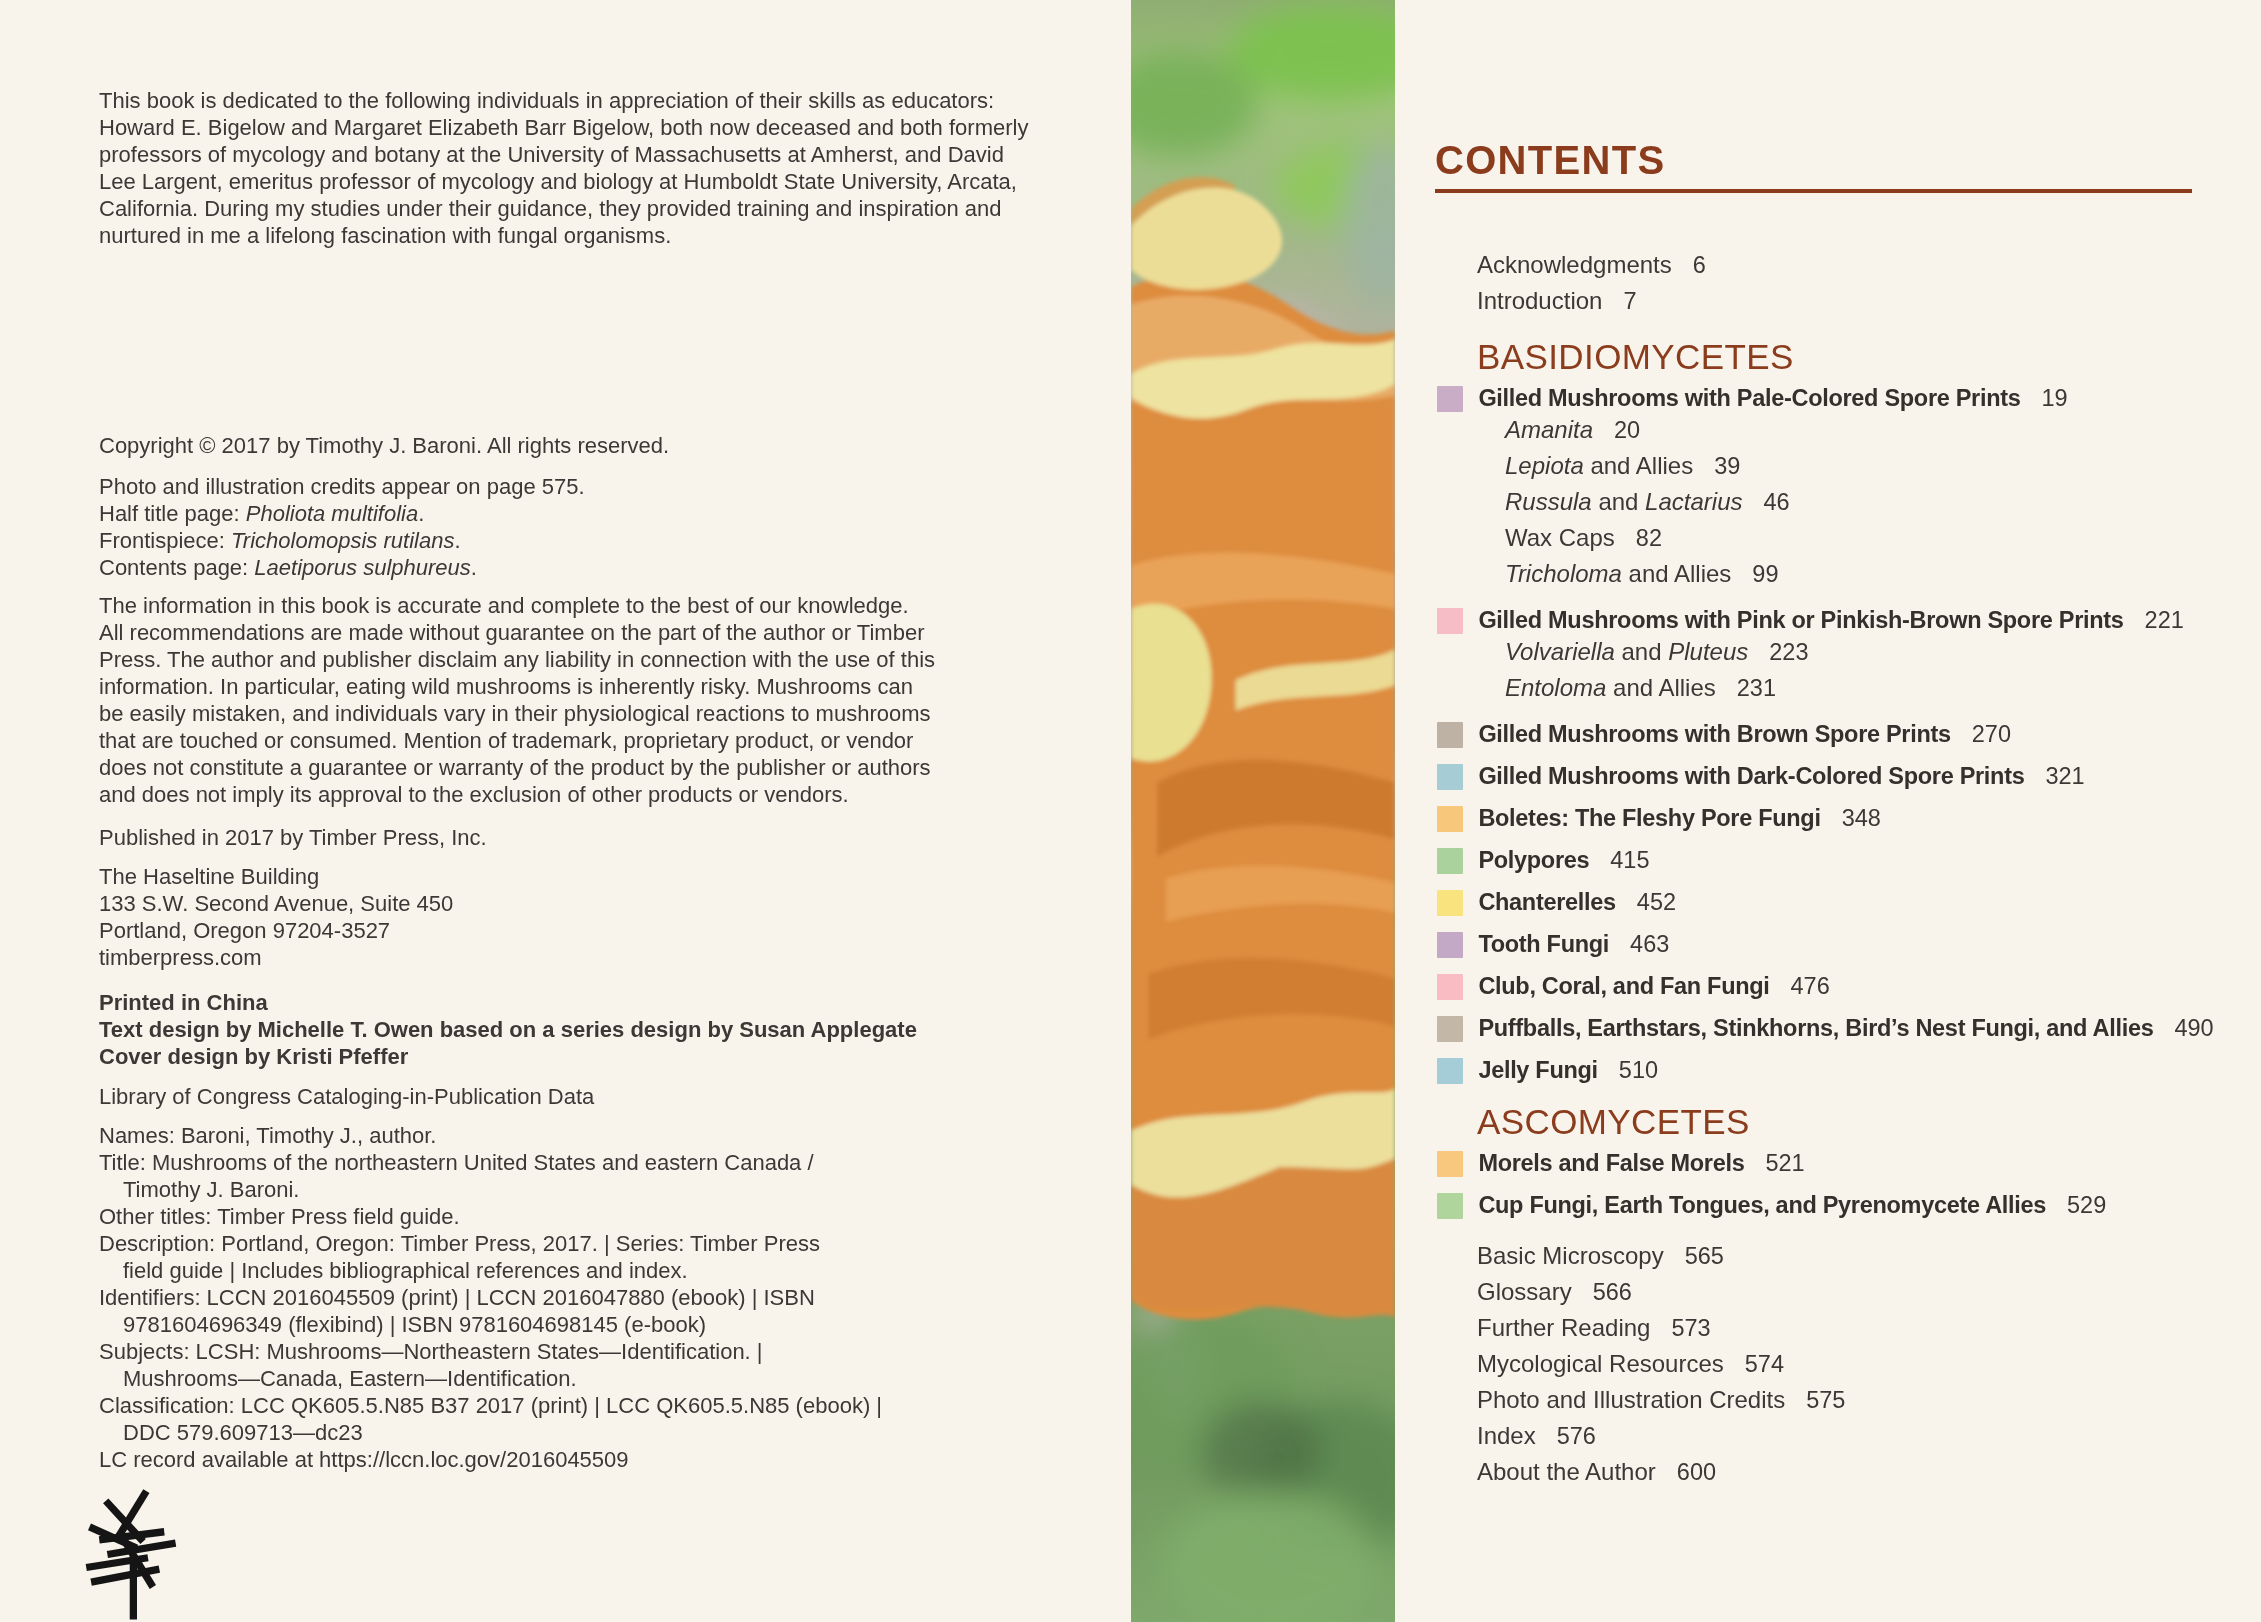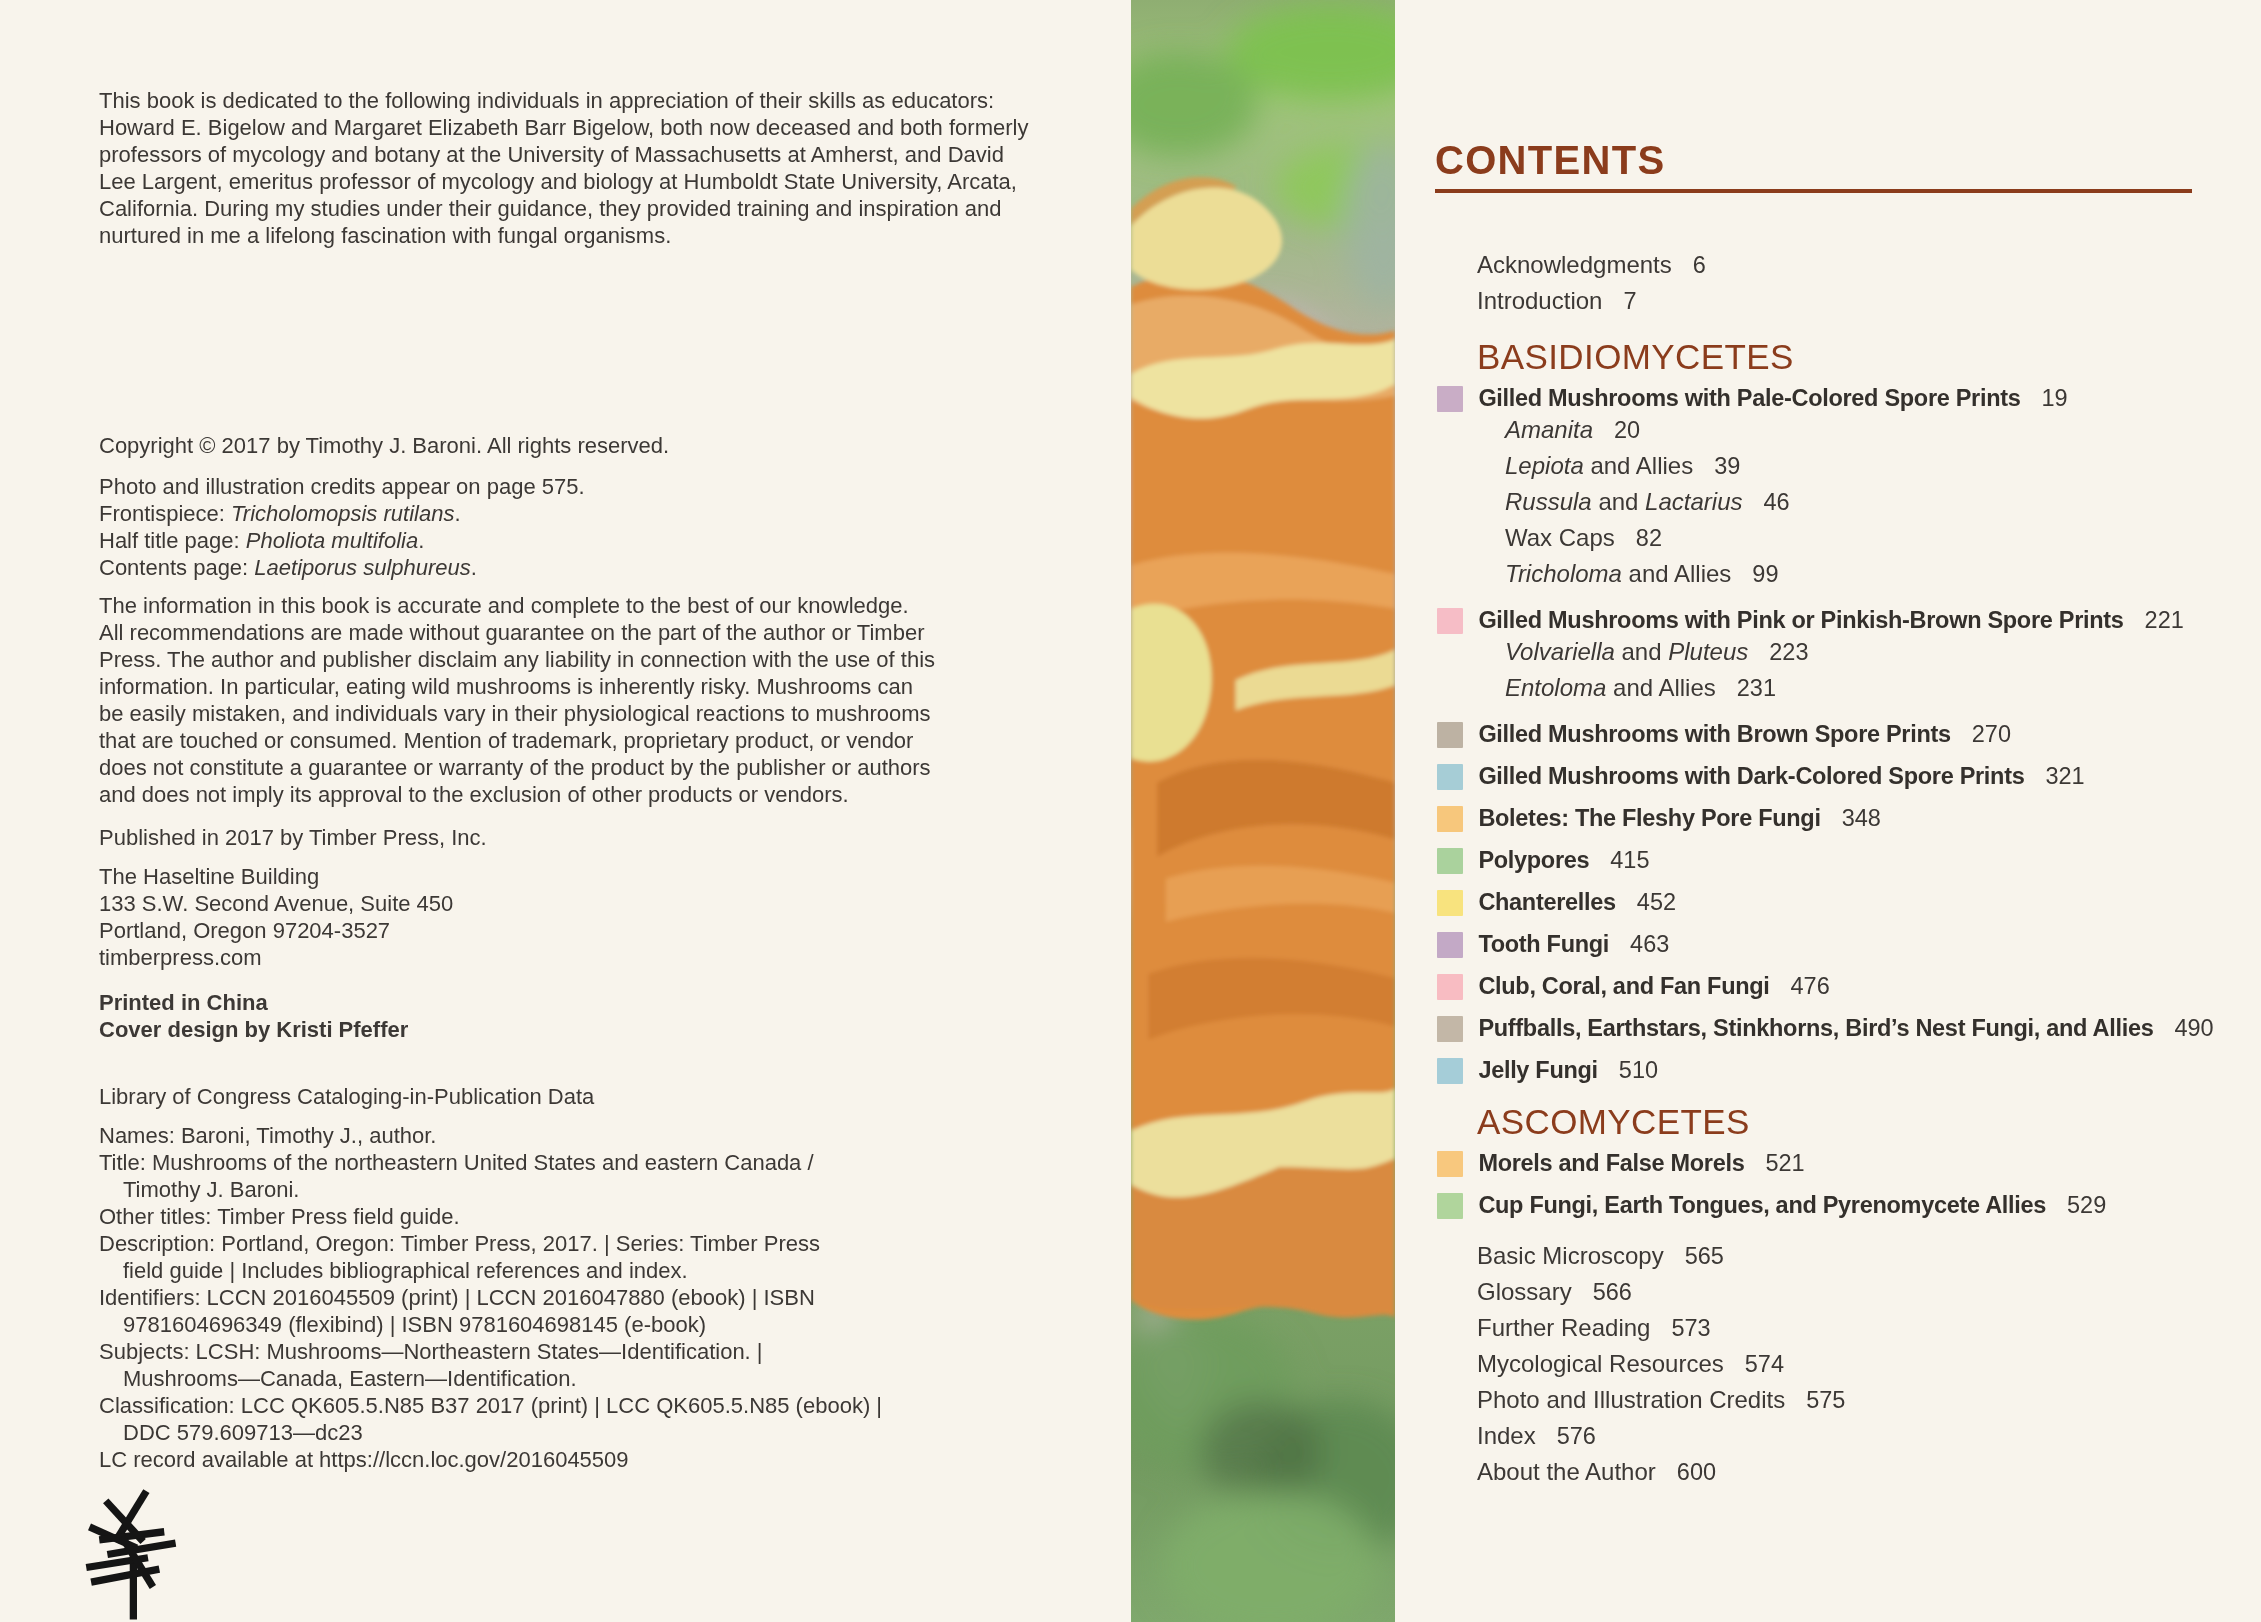--- a/index.html
+++ b/index.html
@@ -55,22 +55,22 @@
     <div class="lp-line">This book is dedicated to the following individuals in appreciation of their skills as educators:</div>
     <div class="lp-line">Howard E. Bigelow and Margaret Elizabeth Barr Bigelow, both now deceased and both formerly</div>
     <div class="lp-line">professors of mycology and botany at the University of Massachusetts at Amherst, and David</div>
     <div class="lp-line">Lee Largent, emeritus professor of mycology and biology at Humboldt State University, Arcata,</div>
     <div class="lp-line">California. During my studies under their guidance, they provided training and inspiration and</div>
     <div class="lp-line">nurtured in me a lifelong fascination with fungal organisms.</div>
   </div>
 <div class="lp-block" id="copyright">Copyright © 2017 by Timothy J. Baroni. All rights reserved.</div>
 <div class="lp-block" id="credits">
     <div class="lp-line"><span>Photo and illustration credits appear on page 575.</span></div>
+    <div class="lp-line"><span>Half title page: </span><i>Pholiota multifolia</i><span>.</span></div>
     <div class="lp-line"><span>Frontispiece: </span><i>Tricholomopsis rutilans</i><span>.</span></div>
-    <div class="lp-line"><span>Half title page: </span><i>Pholiota multifolia</i><span>.</span></div>
     <div class="lp-line"><span>Contents page: </span><i>Laetiporus sulphureus</i><span>.</span></div>
   </div>
 <div class="lp-block" id="disclaimer">
     <div class="lp-line">The information in this book is accurate and complete to the best of our knowledge.</div>
     <div class="lp-line">All recommendations are made without guarantee on the part of the author or Timber</div>
     <div class="lp-line">Press. The author and publisher disclaim any liability in connection with the use of this</div>
     <div class="lp-line">information. In particular, eating wild mushrooms is inherently risky. Mushrooms can</div>
     <div class="lp-line">be easily mistaken, and individuals vary in their physiological reactions to mushrooms</div>
     <div class="lp-line">that are touched or consumed. Mention of trademark, proprietary product, or vendor</div>
     <div class="lp-line">does not constitute a guarantee or warranty of the product by the publisher or authors</div>
@@ -78,20 +78,21 @@
   </div>
 <div class="lp-block" id="published">Published in 2017 by Timber Press, Inc.</div>
 <div class="lp-block" id="address">
     <div class="lp-line">The Haseltine Building</div>
     <div class="lp-line">133 S.W. Second Avenue, Suite 450</div>
     <div class="lp-line">Portland, Oregon 97204-3527</div>
     <div class="lp-line">timberpress.com</div>
   </div>
 <div class="lp-block" id="production">
     <div class="lp-line">Printed in China</div>
+    <div class="lp-line">Text design by Michelle T. Owen based on a series design by Susan Applegate</div>
     <div class="lp-line">Cover design by Kristi Pfeffer</div>
   </div>
 <div class="lp-block" id="loc-heading">Library of Congress Cataloging-in-Publication Data</div>
 <div class="lp-block" id="catalog">
     <div class="lp-line">Names: Baroni, Timothy J., author.</div>
     <div class="lp-line">Title: Mushrooms of the northeastern United States and eastern Canada /</div>
     <div class="lp-line catalog-indent">Timothy J. Baroni.</div>
     <div class="lp-line">Other titles: Timber Press field guide.</div>
     <div class="lp-line">Description: Portland, Oregon: Timber Press, 2017. | Series: Timber Press</div>
     <div class="lp-line catalog-indent">field guide | Includes bibliographical references and index.</div>

